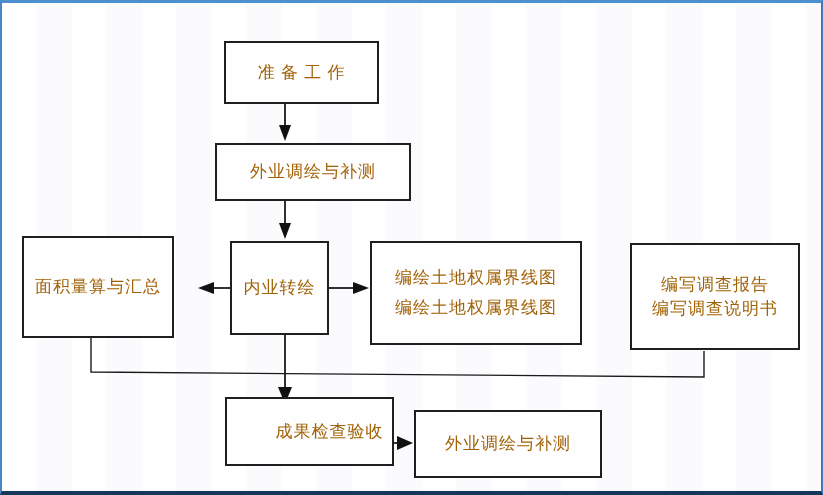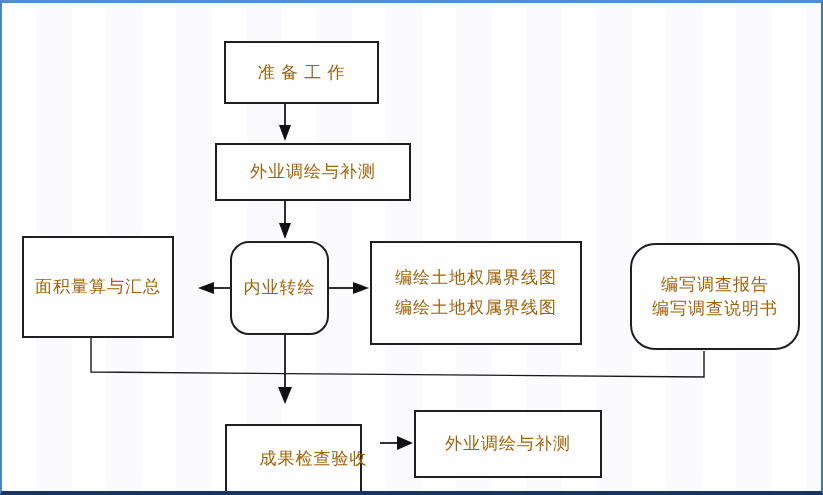--- a/index.html
+++ b/index.html
@@ -70,39 +70,39 @@
   </svg>
 
   <div class="node" style="left:222px; top:38px; width:155px; height:63px;">
     <span>准 备 工 作</span>
   </div>
 
   <div class="node" style="left:213px; top:140px; width:196px; height:58px;">
     <span>外业调绘与补测</span>
   </div>
 
-  <div class="node" style="left:228px; top:238px; width:99px; height:94px;border-radius:19px;">
+  <div class="node" style="left:228px; top:238px; width:99px; height:94px;">
     <span>内业转绘</span>
   </div>
 
   <div class="node" style="left:20px; top:233px; width:152px; height:102px;">
     <span>面积量算与汇总</span>
   </div>
 
   <div class="node" style="left:368px; top:238px; width:212px; height:104px;gap:6px;">
     <span>编绘土地权属界线图</span>
     <span>编绘土地权属界线图</span>
   </div>
 
-  <div class="node" style="left:628px; top:240px; width:170px; height:107px;border-radius:25px;">
+  <div class="node" style="left:628px; top:240px; width:170px; height:107px;">
     <span>编写调查报告</span>
     <span>编写调查说明书</span>
   </div>
 
-  <div class="node" style="left:223px; top:421px; width:137px; height:69px;padding-left:40px;">
+  <div class="node" style="left:223px; top:394px; width:169px; height:69px;padding-left:40px;">
     <span>成果检查验收</span>
   </div>
 
   <div class="node" style="left:412px; top:407px; width:188px; height:68px;">
     <span>外业调绘与补测</span>
   </div>
 
 </div>
 
 </body></html>

